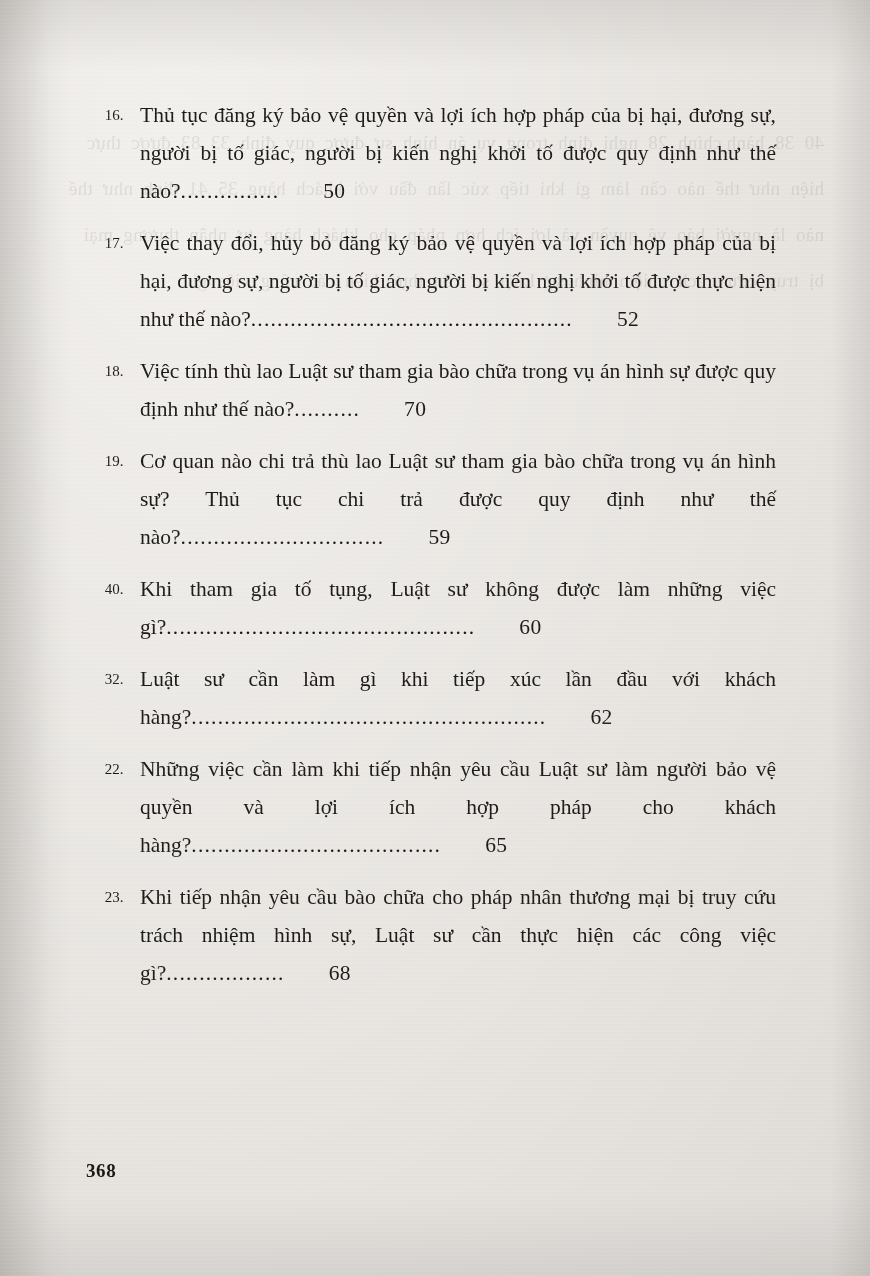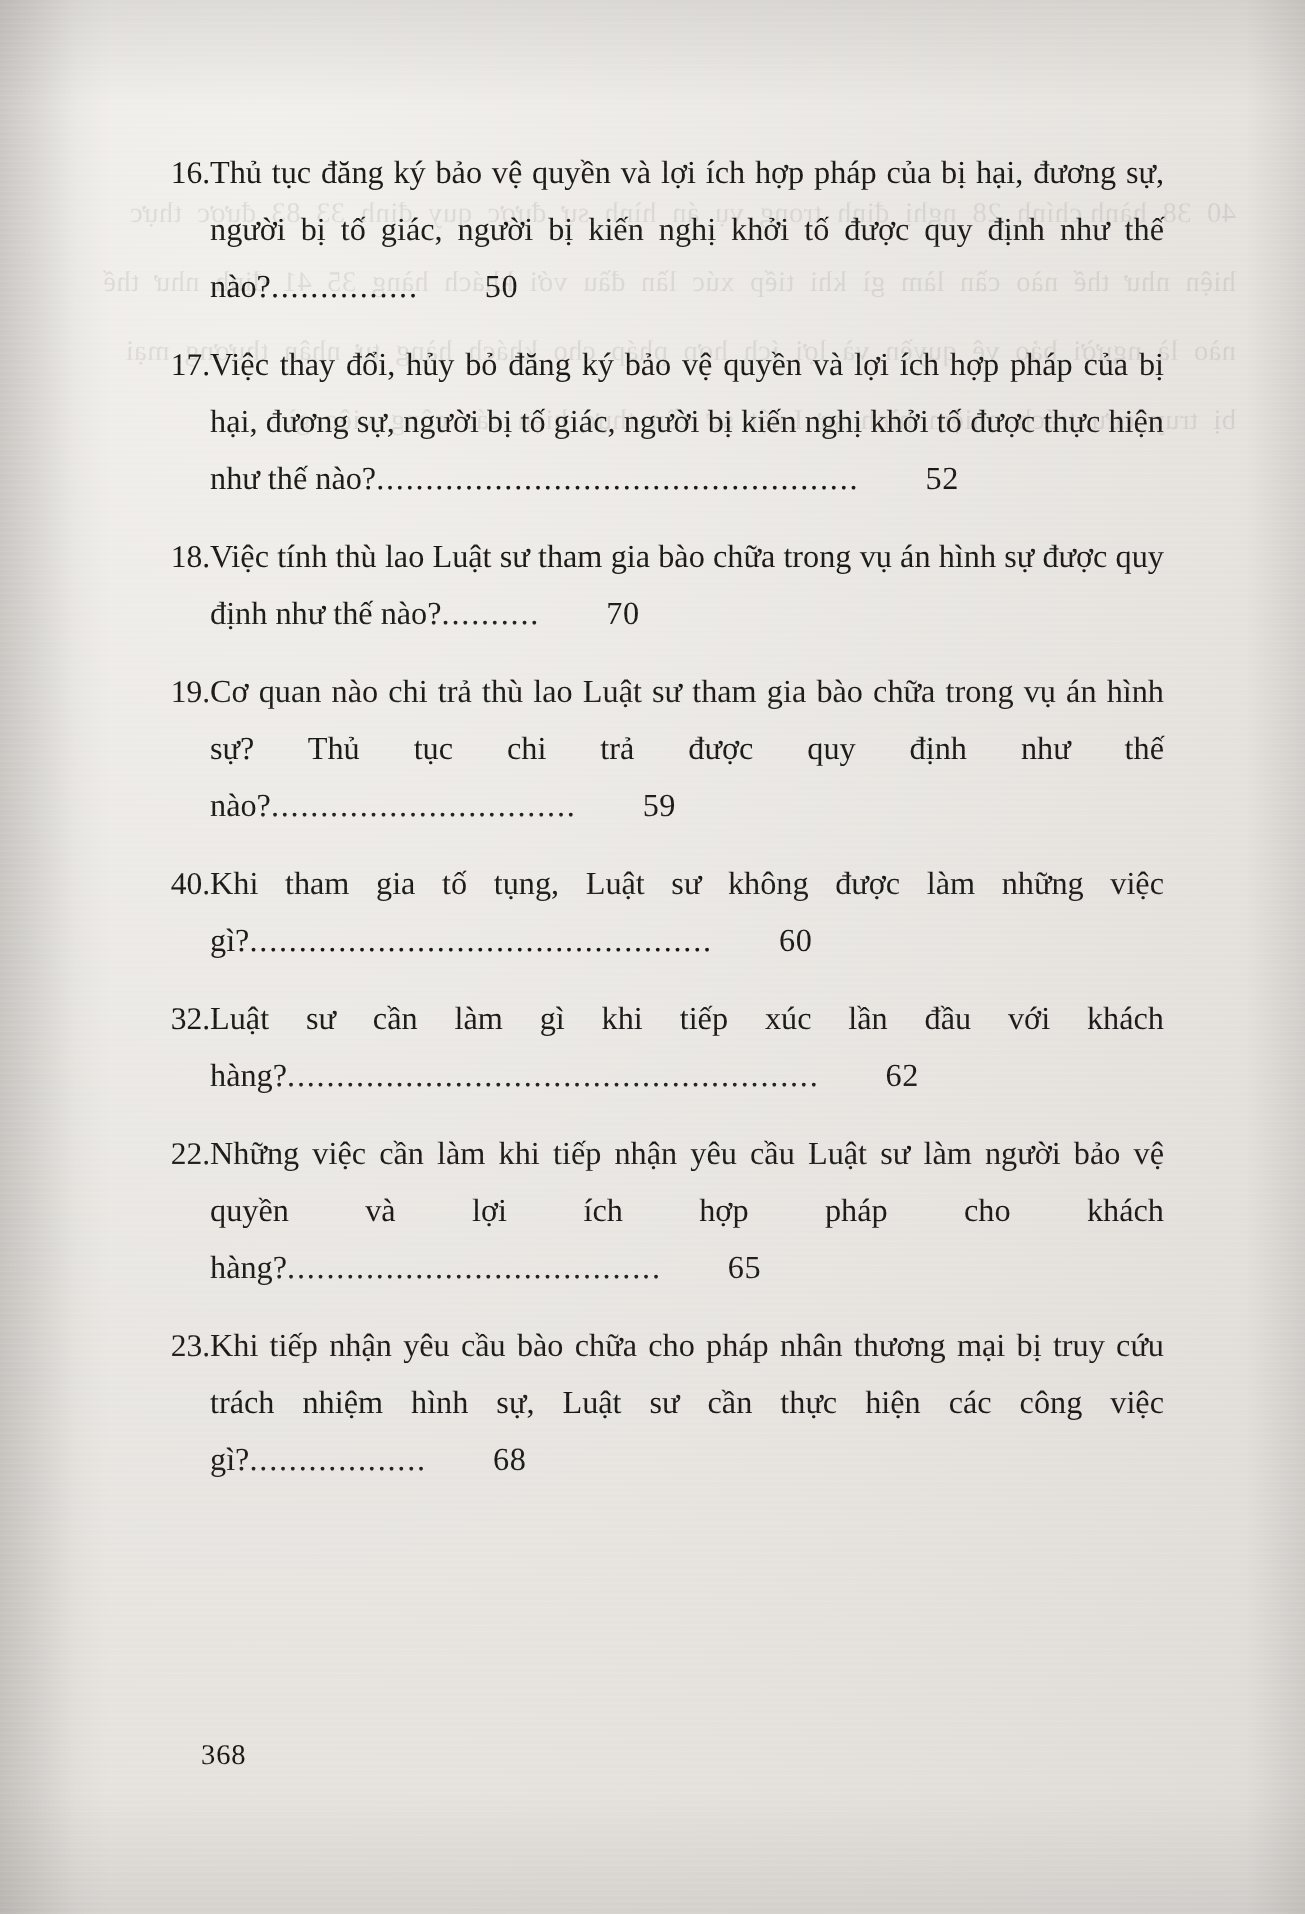--- a/index.html
+++ b/index.html
@@ -84,23 +84,23 @@
   }
 
   .toc-entry {
     display: flex;
     align-items: flex-start;
     margin-bottom: 14px;
     color: #1b1917;
   }
   .toc-num {
     flex: 0 0 52px;
-    font-size: 21px;
+    font-size: 15px;
     line-height: 38px;
-    text-align: right;
+    text-align: center;
     padding-left: 2px;
   }
   .toc-body {
     flex: 1 1 auto;
     font-size: 21.5px;
     line-height: 38px;
     text-align: justify;
     text-justify: inter-word;
     hyphens: none;
   }
@@ -113,24 +113,23 @@
   .pagenum {
     letter-spacing: 0.4px;
     margin-left: 44px;
   }
 
   #folio {
     position: absolute;
     left: 86px;
     top: 1160px;
     font-size: 19px;
-    font-weight: normal;
+    font-weight: bold;
     color: #17150f;
     letter-spacing: 0.6px;
-    margin-left: 48px;
   }
 
   
   #grain {
     position: absolute;
     inset: 0;
     pointer-events: none;
     opacity: 0.30;
     background-image:
       repeating-linear-gradient(0deg, rgba(255,255,255,0.25) 0px, rgba(255,255,255,0) 2px, rgba(0,0,0,0.016) 3px, rgba(255,255,255,0) 4px);

